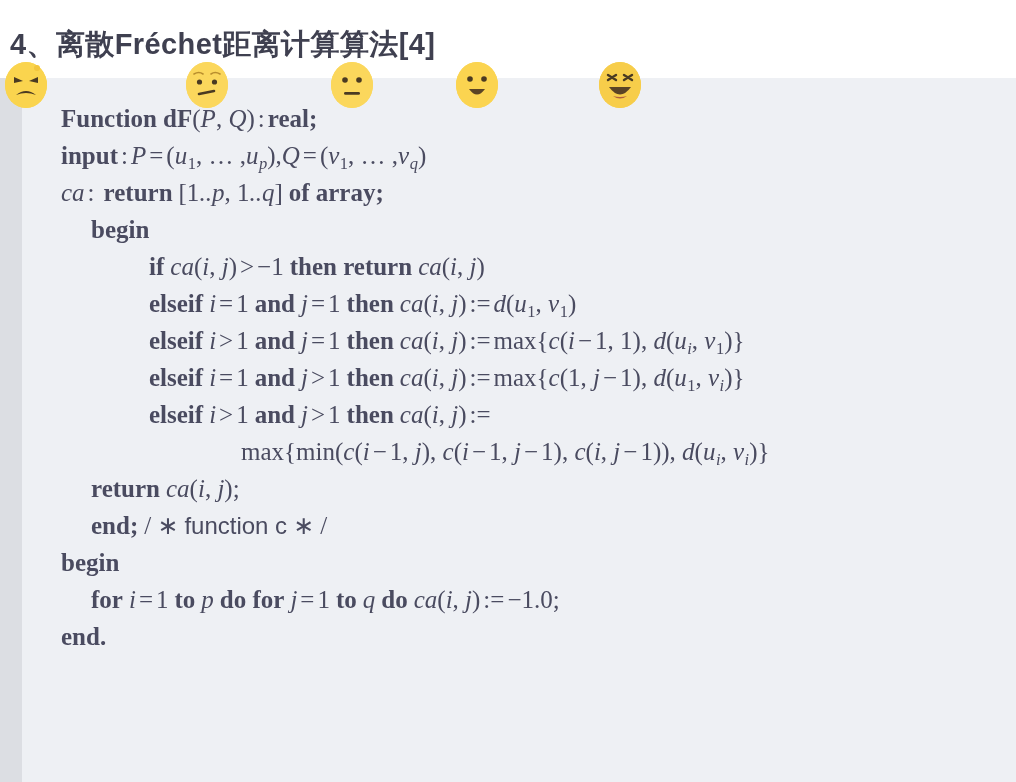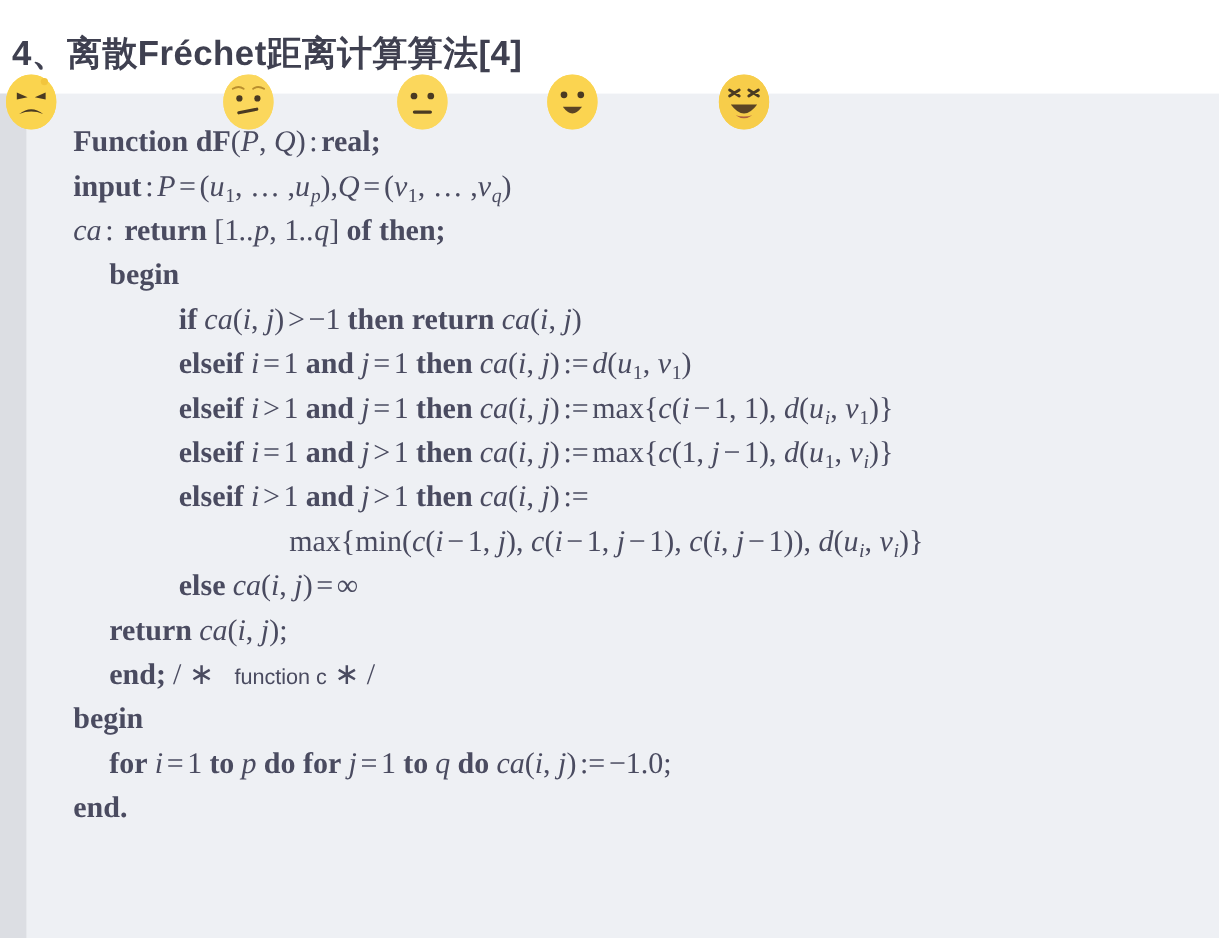--- a/index.html
+++ b/index.html
@@ -89,23 +89,22 @@
     padding-left: 0.5px;
   }
   .subr {
     font-size: 0.66em;
     vertical-align: -0.28em;
     font-style: normal;
     padding-left: 0.5px;
   }
   .comment-sans {
     font-family: "Liberation Sans", sans-serif;
-    font-size: 18px;
+    font-size: 24px;
     font-style: normal;
-    margin-left: 11px;
   }
   .sp { display: inline-block; width: 6px; }
 
   
   .emoji-row {
     position: absolute;
     left: 0;
     top: 62px;
     width: 1016px;
     height: 52px;
@@ -136,38 +135,37 @@
 
 <div class="code-block" style="background: rgb(238, 240, 244);">
   <div class="code-block-gutter" style="background: rgb(220, 222, 227);"></div>
   <div class="code-body" style="color: rgb(74, 75, 96);">
 
     <div class="ln"><span class="kw">Function dF</span><span class="rm">(</span><span class="mi">P</span><span class="rm">,&nbsp;</span><span class="mi">Q</span><span class="rm">)</span><span class="op">:</span><span class="kw">real;</span></div>
 
     <div class="ln"><span class="kw">input</span><span class="op">:</span><span class="mi">P</span><span class="op">=</span><span class="rm">(</span><span class="mi">u<span class="subr">1</span></span><span class="rm">,&nbsp;…&nbsp;,</span><span class="mi">u<span class="sub">p</span></span><span class="rm">),</span><span class="mi">Q</span><span class="op">=</span><span class="rm">(</span><span class="mi">v<span class="subr">1</span></span><span class="rm">,&nbsp;…&nbsp;,</span><span class="mi">v<span class="sub">q</span></span><span class="rm">)</span></div>
 
 
-    <div class="ln"><span class="mi">ca</span><span class="op">:</span><span class="sp"></span><span class="kw">return</span><span class="sp"></span><span class="rm">[1</span><span class="mi">..p</span><span class="rm">,&nbsp;1</span><span class="mi">..q</span><span class="rm">]</span><span class="sp"></span><span class="kw">of then;</span></div>
+    <div class="ln"><span class="mi">ca</span><span class="op">:</span><span class="sp"></span><span class="kw">return</span><span class="sp"></span><span class="rm">[1</span><span class="mi">..p</span><span class="rm">,&nbsp;1</span><span class="mi">..q</span><span class="rm">]</span><span class="sp"></span><span class="kw">of array;</span></div>
 
 
     <div class="ln ind1"><span class="kw">begin</span></div>
 
     <div class="ln ind2"><span class="kw">if</span><span class="sp"></span><span class="mi">ca</span><span class="rm">(</span><span class="mi">i</span><span class="rm">,&nbsp;</span><span class="mi">j</span><span class="rm">)</span><span class="op">&gt;</span><span class="rm">−1</span><span class="sp"></span><span class="kw">then return</span><span class="sp"></span><span class="mi">ca</span><span class="rm">(</span><span class="mi">i</span><span class="rm">,&nbsp;</span><span class="mi">j</span><span class="rm">)</span></div>
 
     <div class="ln ind2"><span class="kw">elseif</span><span class="sp"></span><span class="mi">i</span><span class="op">=</span><span class="rm">1</span><span class="sp"></span><span class="kw">and</span><span class="sp"></span><span class="mi">j</span><span class="op">=</span><span class="rm">1</span><span class="sp"></span><span class="kw">then</span><span class="sp"></span><span class="mi">ca</span><span class="rm">(</span><span class="mi">i</span><span class="rm">,&nbsp;</span><span class="mi">j</span><span class="rm">)</span><span class="op">:=</span><span class="mi">d</span><span class="rm">(</span><span class="mi">u<span class="subr">1</span></span><span class="rm">,&nbsp;</span><span class="mi">v<span class="subr">1</span></span><span class="rm">)</span></div>
 
     <div class="ln ind2"><span class="kw">elseif</span><span class="sp"></span><span class="mi">i</span><span class="op">&gt;</span><span class="rm">1</span><span class="sp"></span><span class="kw">and</span><span class="sp"></span><span class="mi">j</span><span class="op">=</span><span class="rm">1</span><span class="sp"></span><span class="kw">then</span><span class="sp"></span><span class="mi">ca</span><span class="rm">(</span><span class="mi">i</span><span class="rm">,&nbsp;</span><span class="mi">j</span><span class="rm">)</span><span class="op">:=</span><span class="rm">max{</span><span class="mi">c</span><span class="rm">(</span><span class="mi">i</span><span class="op">−</span><span class="rm">1,&nbsp;1),&nbsp;</span><span class="mi">d</span><span class="rm">(</span><span class="mi">u<span class="sub">i</span></span><span class="rm">,&nbsp;</span><span class="mi">v<span class="subr">1</span></span><span class="rm">)}</span></div>
 
     <div class="ln ind2"><span class="kw">elseif</span><span class="sp"></span><span class="mi">i</span><span class="op">=</span><span class="rm">1</span><span class="sp"></span><span class="kw">and</span><span class="sp"></span><span class="mi">j</span><span class="op">&gt;</span><span class="rm">1</span><span class="sp"></span><span class="kw">then</span><span class="sp"></span><span class="mi">ca</span><span class="rm">(</span><span class="mi">i</span><span class="rm">,&nbsp;</span><span class="mi">j</span><span class="rm">)</span><span class="op">:=</span><span class="rm">max{</span><span class="mi">c</span><span class="rm">(1,&nbsp;</span><span class="mi">j</span><span class="op">−</span><span class="rm">1),&nbsp;</span><span class="mi">d</span><span class="rm">(</span><span class="mi">u<span class="subr">1</span></span><span class="rm">,&nbsp;</span><span class="mi">v<span class="sub">i</span></span><span class="rm">)}</span></div>
 
     <div class="ln ind2"><span class="kw">elseif</span><span class="sp"></span><span class="mi">i</span><span class="op">&gt;</span><span class="rm">1</span><span class="sp"></span><span class="kw">and</span><span class="sp"></span><span class="mi">j</span><span class="op">&gt;</span><span class="rm">1</span><span class="sp"></span><span class="kw">then</span><span class="sp"></span><span class="mi">ca</span><span class="rm">(</span><span class="mi">i</span><span class="rm">,&nbsp;</span><span class="mi">j</span><span class="rm">)</span><span class="op">:=</span></div>
 
     <div class="ln ind3"><span class="rm">max{min(</span><span class="mi">c</span><span class="rm">(</span><span class="mi">i</span><span class="op">−</span><span class="rm">1,&nbsp;</span><span class="mi">j</span><span class="rm">),&nbsp;</span><span class="mi">c</span><span class="rm">(</span><span class="mi">i</span><span class="op">−</span><span class="rm">1,&nbsp;</span><span class="mi">j</span><span class="op">−</span><span class="rm">1),&nbsp;</span><span class="mi">c</span><span class="rm">(</span><span class="mi">i</span><span class="rm">,&nbsp;</span><span class="mi">j</span><span class="op">−</span><span class="rm">1)),&nbsp;</span><span class="mi">d</span><span class="rm">(</span><span class="mi">u<span class="sub">i</span></span><span class="rm">,&nbsp;</span><span class="mi">v<span class="sub">i</span></span><span class="rm">)}</span></div>
 
-    <div class="ln ind2"><span class="kw">else</span><span class="sp"></span><span class="mi">ca</span><span class="rm">(</span><span class="mi">i</span><span class="rm">,&nbsp;</span><span class="mi">j</span><span class="rm">)</span><span class="op">=</span><span class="rm">∞</span></div>
 
     <div class="ln ind1"><span class="kw">return</span><span class="sp"></span><span class="mi">ca</span><span class="rm">(</span><span class="mi">i</span><span class="rm">,&nbsp;</span><span class="mi">j</span><span class="rm">);</span></div>
 
     <div class="ln ind1"><span class="kw">end;</span><span class="sp"></span><span class="rm">/ ∗</span><span class="sp"></span><span class="comment-sans">function c</span><span class="sp"></span><span class="rm">∗ /</span></div>
 
     <div class="ln"><span class="kw">begin</span></div>
 
     <div class="ln ind1"><span class="kw">for</span><span class="sp"></span><span class="mi">i</span><span class="op">=</span><span class="rm">1</span><span class="sp"></span><span class="kw">to</span><span class="sp"></span><span class="mi">p</span><span class="sp"></span><span class="kw">do for</span><span class="sp"></span><span class="mi">j</span><span class="op">=</span><span class="rm">1</span><span class="sp"></span><span class="kw">to</span><span class="sp"></span><span class="mi">q</span><span class="sp"></span><span class="kw">do</span><span class="sp"></span><span class="mi">ca</span><span class="rm">(</span><span class="mi">i</span><span class="rm">,&nbsp;</span><span class="mi">j</span><span class="rm">)</span><span class="op">:=</span><span class="rm">−1.0;</span></div>
 
 

